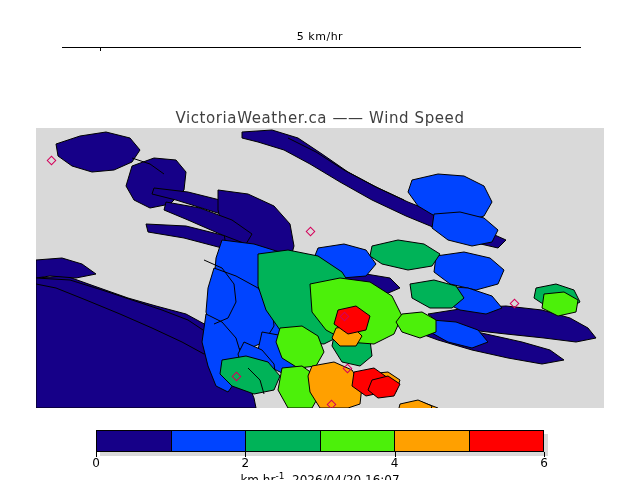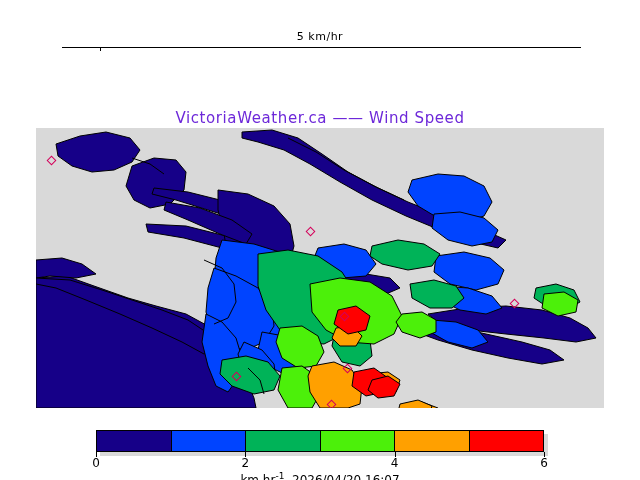--- a/index.html
+++ b/index.html
@@ -21,21 +21,21 @@
   .scalebar-line{
     position:absolute;left:62px;top:17px;width:519px;height:1px;background:#000;
   }
   .scalebar-tick{
     position:absolute;left:100px;top:17px;width:1px;height:4px;background:#000;
   }
 
   
   .title{
     position:absolute;left:0;top:109px;width:640px;text-align:center;
-    font-size:15px;color:#6d28d9;letter-spacing:0.6px;white-space:pre;
+    font-size:15px;color:#404040;letter-spacing:0.6px;white-space:pre;
   }
 
   
   .map-frame{
     position:absolute;left:36px;top:128px;width:568px;height:280px;
     background:#d9d9d9;overflow:hidden;
   }
   .map-frame svg{display:block;width:568px;height:280px;}
 
   

